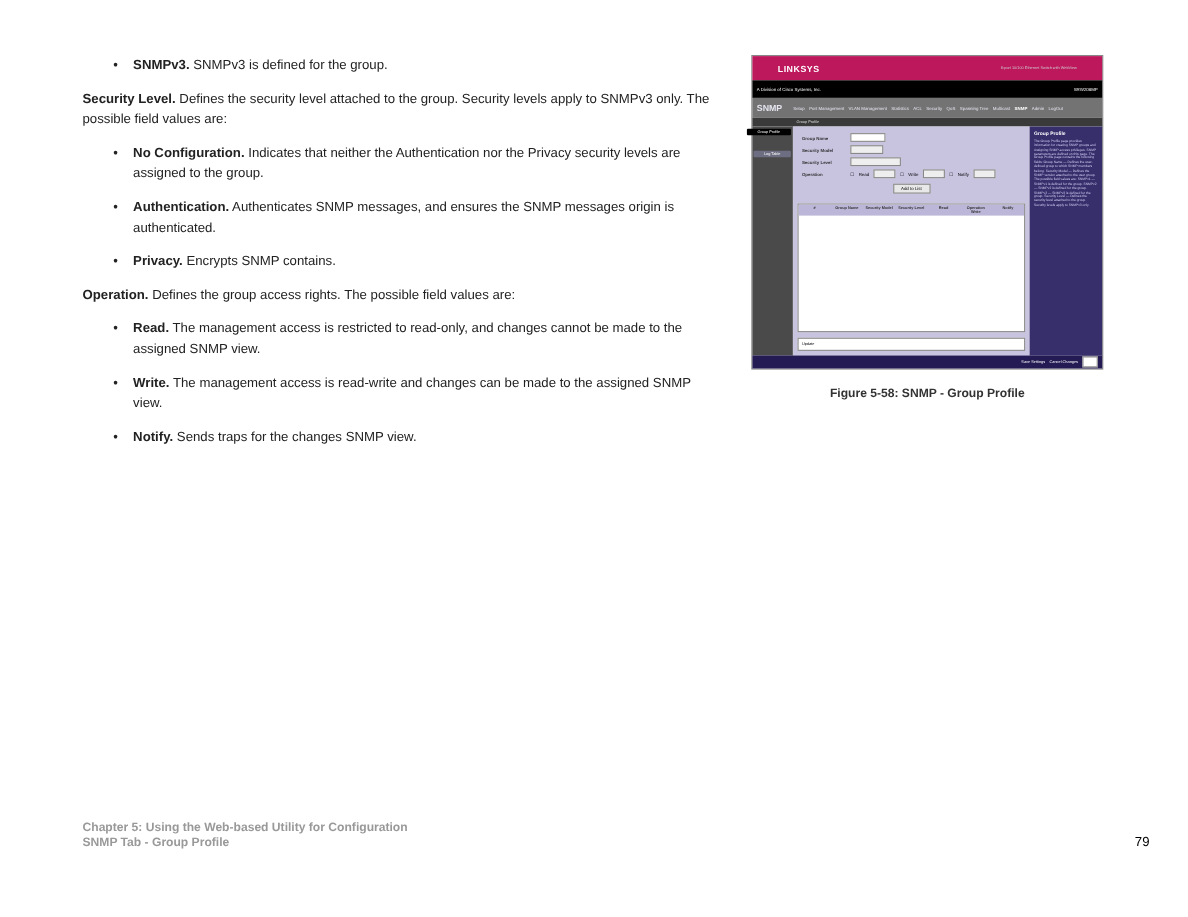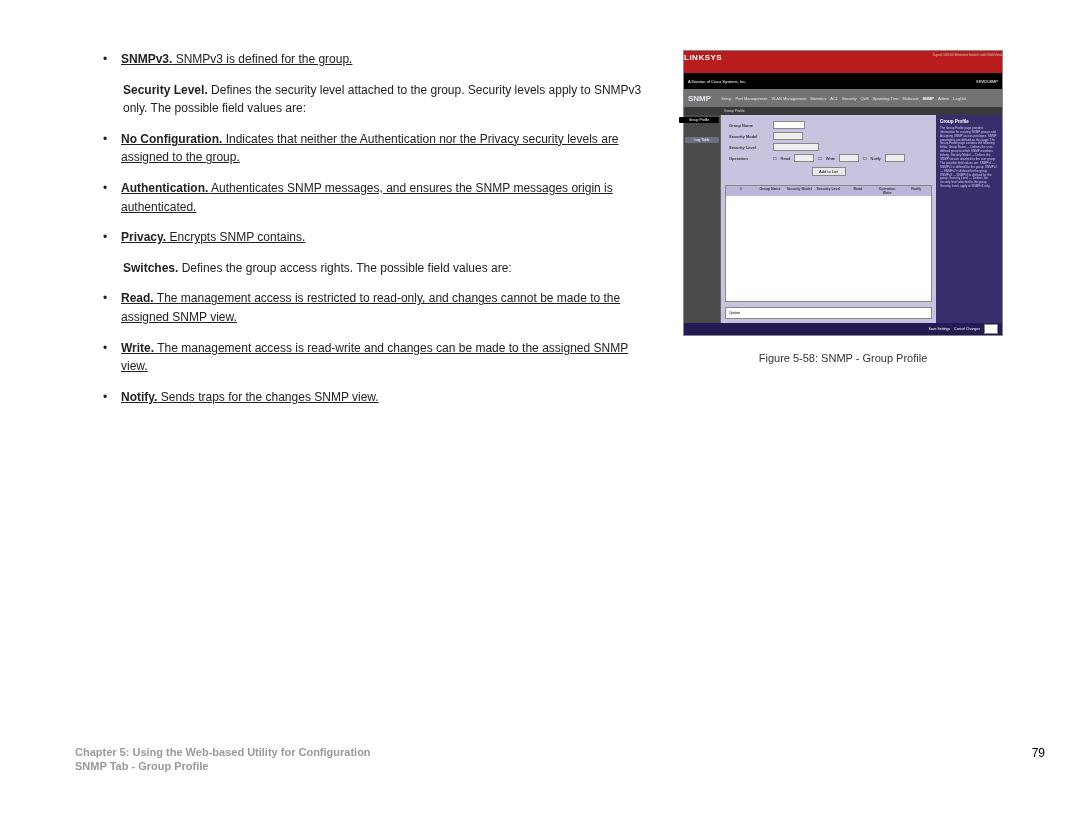--- a/index.html
+++ b/index.html
@@ -50,47 +50,46 @@
   }
   .bullet-mark {
     width: 28px;
     flex: 0 0 28px;
     text-align: left;
     padding-left: 10px;
     box-sizing: border-box;
   }
   .bullet-text {
     flex: 1;
-    text-decoration: underline;
   }
   .sub-indent .bullet-mark {
     width: 28px;
   }
   .sub-indent {
     padding-left: 18px;
   }
   .para {
     margin-bottom: 12px;
-    margin-left: 48px;
   }
   .b { font-weight: bold; }
 
   
   .figure {
     width: 320px;
     border: 1px solid #888;
     box-sizing: border-box;
     font-size: 5px;
     color: #000;
   }
   .fig-top {
-    background: #b91c1c;
-    display: flex;
+    background: #be185d;
+    display: flex;
+    align-items: center;
     justify-content: space-between;
-    padding: 2px 0;
+    padding: 2px 23px;
     height: 18px;
   }
   .fig-brand {
     color: #fff;
     font-weight: bold;
     font-size: 8px;
     letter-spacing: 0.5px;
   }
   .fig-subhead {
     background: #000;
@@ -260,36 +259,36 @@
     display: flex;
     align-items: center;
     justify-content: flex-end;
     padding: 0 4px;
     color: #fff;
     font-size: 3.5px;
     gap: 4px;
   }
   .figure-caption {
     font-size: 11px;
-    font-weight: normal;
+    font-weight: bold;
     color: #333;
     margin-top: 16px;
   }
 
   
   .pagefoot {
     position: absolute;
     left: 75px;
     right: 35px;
     bottom: 62px;
     font-size: 11px;
     color: #999;
     display: flex;
     justify-content: space-between;
-    align-items: flex-start;
+    align-items: flex-end;
     gap: 16px;
   }
   .pagefoot .fleft {
     display: flex;
     flex-direction: column;
     gap: 2px;
     font-weight: bold;
   }
   .pagefoot .fright {
     color: #000000;
@@ -332,21 +331,21 @@
       </div>
 
       <div class="bullet-row sub-indent">
         <div class="bullet-mark">•</div>
         <div class="bullet-text">
           <span class="b">Privacy.</span><span> Encrypts SNMP contains.</span>
         </div>
       </div>
 
       <div class="para">
-        <span class="b">Switches.</span><span> Defines the group access rights. The possible field values are:</span>
+        <span class="b">Operation.</span><span> Defines the group access rights. The possible field values are:</span>
       </div>
 
       <div class="bullet-row sub-indent">
         <div class="bullet-mark">•</div>
         <div class="bullet-text">
           <span class="b">Read.</span><span> The management access is restricted to read-only, and changes cannot be made to the assigned SNMP view.</span>
         </div>
       </div>
 
       <div class="bullet-row sub-indent">

